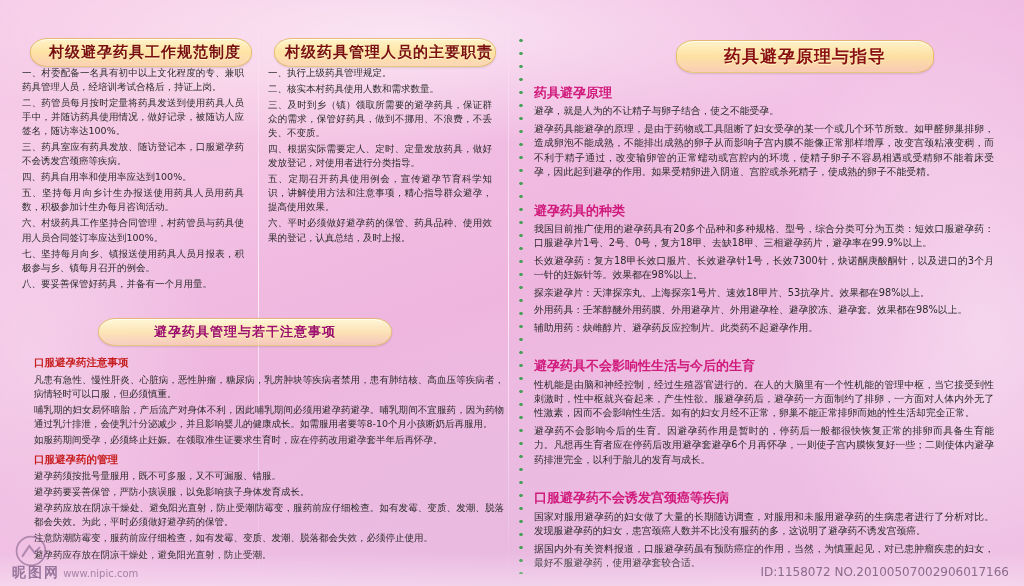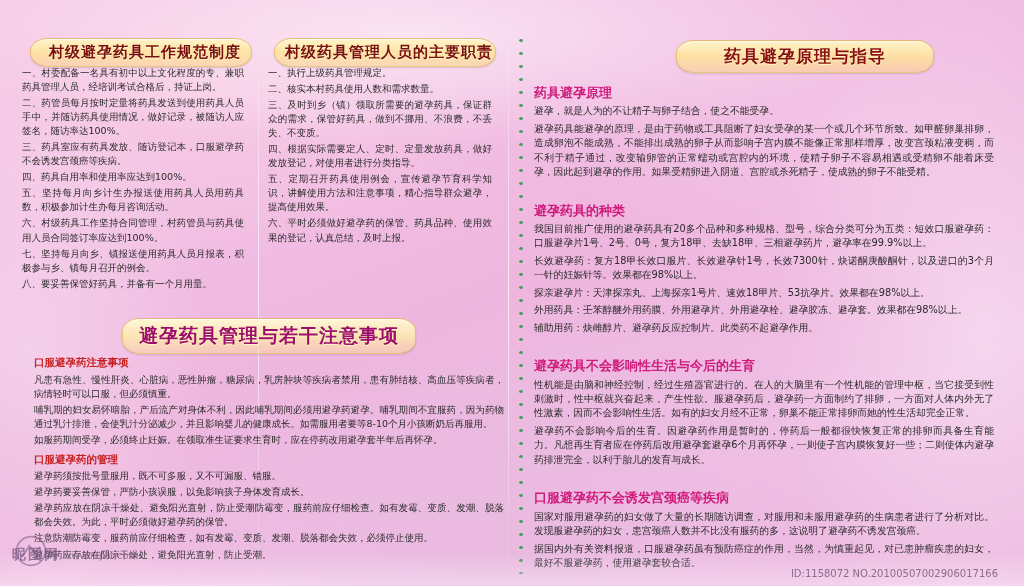--- a/index.html
+++ b/index.html
@@ -48,43 +48,43 @@
     border-radius:18px/14px;
     background:linear-gradient(180deg,rgba(255,245,200,.95),rgba(255,228,150,.85),rgba(255,210,120,.45));
     border:1px solid rgba(214,163,60,.55);
     box-shadow:0 1px 2px rgba(0,0,0,.12), inset 0 1px 0 rgba(255,255,255,.7);
     text-shadow:0 1px 0 #fff6c9, 0 0 2px #fff1a8;
     white-space:nowrap;
   }
   .banner.t1{left:30px;top:38px;width:200px;font-size:15px;text-align:right;}
   .banner.t2{left:274px;top:38px;width:200px;font-size:15px;}
   .banner.t3{left:676px;top:40px;width:236px;font-size:17px;color:#8a0f12;}
-  .banner.t4{left:122px;top:318px;width:272px;font-size:19px;color:#9c0d6e;
+  .banner.t4{left:98px;top:318px;width:272px;font-size:13px;color:#9c0d6e;
     background:linear-gradient(180deg,rgba(255,250,215,.95),rgba(255,236,170,.8),rgba(255,220,140,.4));}
 
   
   .col{position:absolute;color:#2b2b2b;line-height:1.48;}
   .col p{margin:0 0 2px 0;text-align:justify;}
   .c1{left:22px;top:66px;width:222px;font-size:9.5px;}
   .c2{left:268px;top:66px;width:224px;font-size:9.5px;}
   .c3{left:534px;top:62px;width:460px;font-size:9.8px;}
   .c4{left:34px;top:350px;width:470px;font-size:9.5px;}
 
   .sub{color:#cf1f7a;font-weight:bold;margin:5px 0 2px;font-size:10.5px;}
   .sub.red{color:#c71f1f;}
   .c3 .sub{font-size:13px;color:#d01b7c;margin-top:21px;}
   .c3 p{margin:0 0 3px 0;}
 
   
   .wm{
-    position:absolute;left:12px;bottom:22px;color:#8a6a8f;font-size:10px;opacity:.75;
+    position:absolute;left:12px;bottom:4px;color:#8a6a8f;font-size:10px;opacity:.75;
   }
   .wm .big{font-size:14px;font-weight:bold;color:#7b5a86;letter-spacing:2px;}
   .idtext{
-    position:absolute;right:26px;bottom:7px;color:#6f5573;font-size:10px;opacity:.8;
+    position:absolute;right:15px;bottom:7px;color:#6f5573;font-size:12px;opacity:.8;
   }
   .logo{
     position:absolute;left:14px;bottom:18px;width:34px;height:34px;opacity:.55;
   }
   .bottomfade{
     position:absolute;left:0;right:0;bottom:0;height:34px;
     background:linear-gradient(180deg,rgba(255,255,255,0),rgba(255,255,255,.35));
     pointer-events:none;
   }
 </style>

